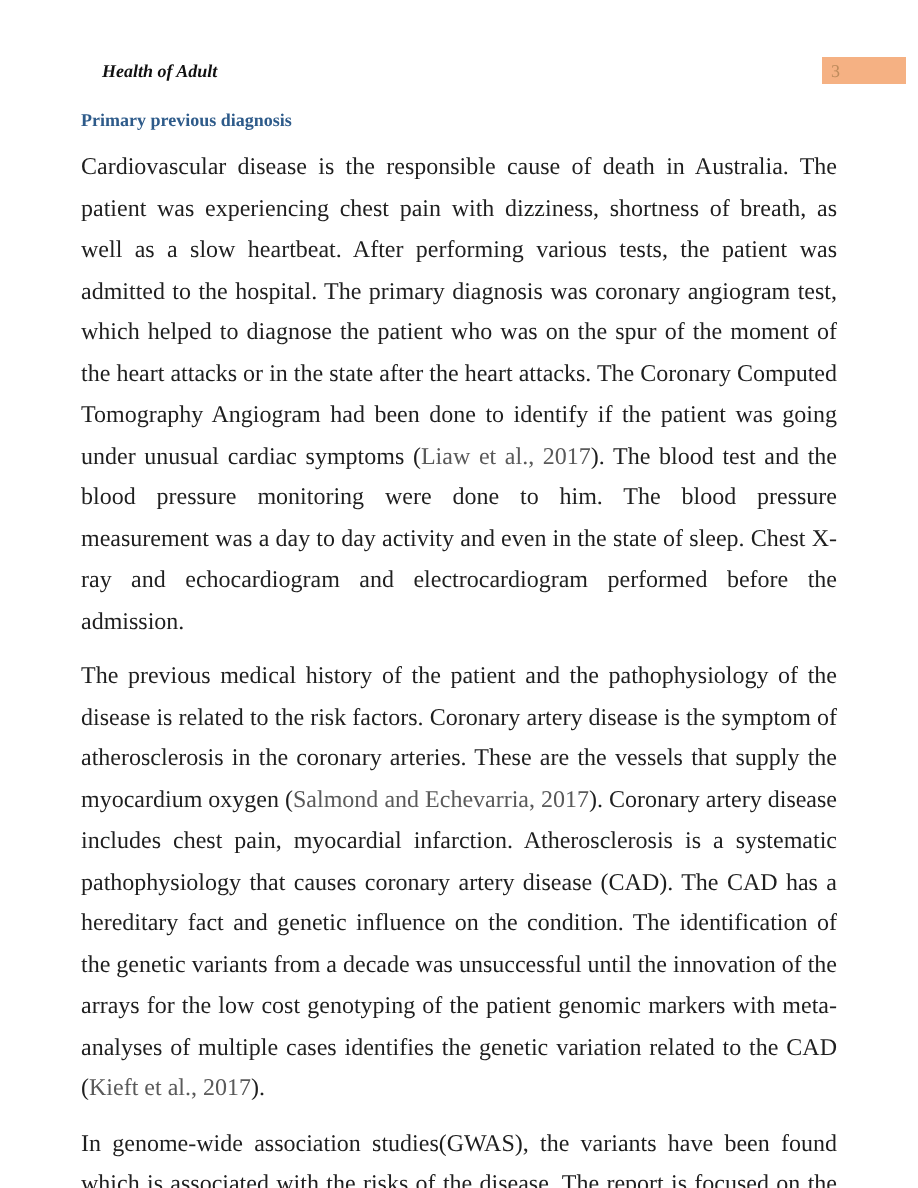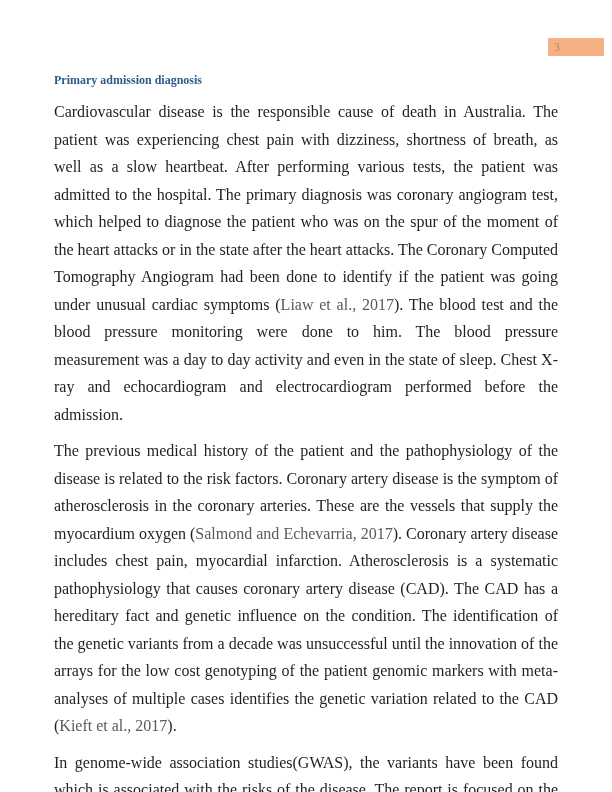--- a/index.html
+++ b/index.html
@@ -77,22 +77,25 @@
     text-align-last: justify;
   }
   .cite {
     color: var(--citation-color, #5a5a5a);
   }
 </style>
 </head>
 <body>
 
 <div class="page">
+  <div class="doc-header">
+    <span class="running-head">Health of Adult</span>
+  </div>
   <div class="page-number-badge">
     <span class="num">3</span>
   </div>
   <div class="doc-body" id="doc-body">
-      <h2 class="section-heading">Primary admission diagnosis</h2>
+      <h2 class="section-heading">Primary previous diagnosis</h2>
       <p class="para"><span class="txt">Cardiovascular disease is the responsible cause of death in Australia. The patient was experiencing chest pain with dizziness, shortness of breath, as well as a slow heartbeat. After performing various tests, the patient was admitted to the hospital. The primary diagnosis was coronary angiogram test, which helped to diagnose the patient who was on the spur of the moment of the heart attacks or in the state after the heart attacks. The Coronary Computed Tomography Angiogram had been done to identify if the patient was going under unusual cardiac symptoms (</span><span class="cite">Liaw et al., 2017</span><span class="txt">). The blood test and the blood pressure monitoring were done to him. The blood pressure measurement was a day to day activity and even in the state of sleep. Chest X-ray and echocardiogram and electrocardiogram performed before the admission.</span></p>
       <p class="para"><span class="txt">The previous medical history of the patient and the pathophysiology of the disease is related to the risk factors. Coronary artery disease is the symptom of atherosclerosis in the coronary arteries. These are the vessels that supply the myocardium oxygen (</span><span class="cite">Salmond and Echevarria, 2017</span><span class="txt">). Coronary artery disease includes chest pain, myocardial infarction. Atherosclerosis is a systematic pathophysiology that causes coronary artery disease (CAD). The CAD has a hereditary fact and genetic influence on the condition. The identification of the genetic variants from a decade was unsuccessful until the innovation of the arrays for the low cost genotyping of the patient genomic markers with meta-analyses of multiple cases identifies the genetic variation related to the CAD (</span><span class="cite">Kieft et al., 2017</span><span class="txt">).</span></p>
       <p class="para cut"><span class="txt">In genome-wide association studies(GWAS), the variants have been found which is associated with the risks of the disease. The report is focused on the variations of the genes and molecular structure to understand the pathophysiology of the CAD with the hope for the better treatment of the disease. According to a study, GWAS identified a locus on chromosome 9p21, which is associated with the</span></p>
     </div>
 </div>
 
 </body></html>

